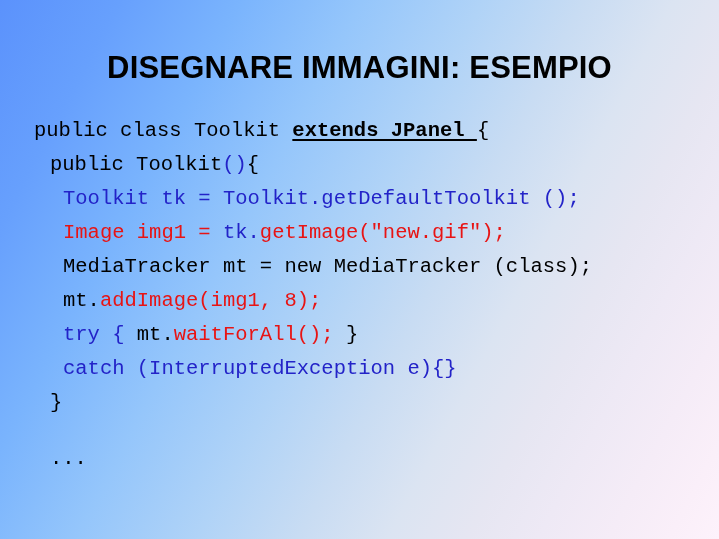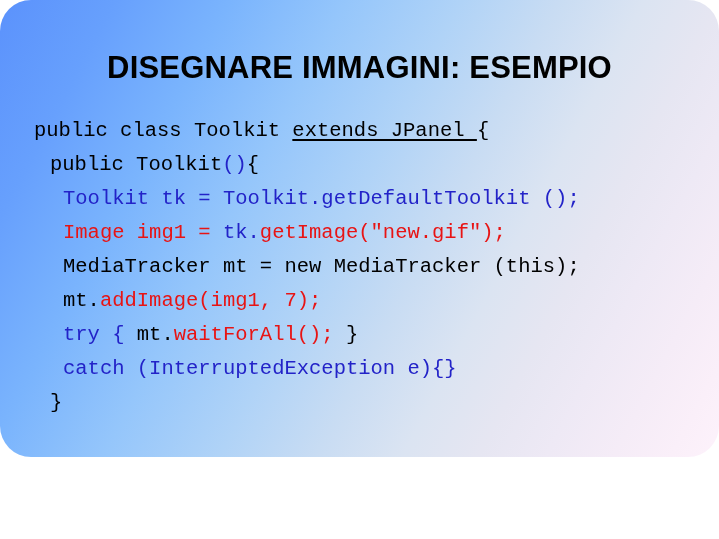--- a/index.html
+++ b/index.html
@@ -8,37 +8,36 @@
   }
   body {
     width: 719px;
     height: 539px;
     overflow: hidden;
     font-family: "Liberation Sans", sans-serif;
   }
   #slide {
     position: relative;
     width: 719px;
-    height: 457px;
+    height: 539px;
     background:
       linear-gradient(118deg,
         #5b92fc 0%,
         #67a0fd 12%,
         #7ab4fd 24%,
         #95c6fb 36%,
         #b0d3f7 48%,
         #c8dcf3 58%,
         #dbe4f2 67%,
         #e6e6f2 75%,
         #eee9f5 82%,
         #f5ecf7 89%,
         #faeff9 95%,
         #fdf2fb 100%);
     overflow: hidden;
-    border-radius: 31px;
   }
   #title {
     position: absolute;
     left: 0;
     top: 50px;
     width: 719px;
     text-align: center;
     font-family: "Liberation Sans", sans-serif;
     font-weight: bold;
     font-size: 31px;
@@ -60,37 +59,37 @@
     white-space: pre;
     height: 34px;
     line-height: 34px;
   }
   .line.indent1 { padding-left: 16px; }
   .line.indent2 { padding-left: 29px; }
   .line.blank { height: 22px; line-height: 22px; }
   .blue { color: #2323c8; }
   .red  { color: #e81414; margin-top: 8px; }
   .black { color: #000000; }
-  .uline { text-decoration: underline; text-underline-offset: 3px; }
+  .uline { text-decoration: underline; text-underline-offset: 3px; font-weight: bold; }
   .ital { font-style: italic; }
 </style>
 </head>
 <body>
 
 <div id="slide">
 
   <div id="title">DISEGNARE IMMAGINI: ESEMPIO</div>
 
   <div id="code">
       <div class="line"><span class="black">public class Toolkit </span><span class="black uline">extends JPanel </span><span class="black">{</span></div>
       <div class="line indent1"><span class="black">public Toolkit</span><span class="blue">()</span><span class="black">{</span></div>
       <div class="line indent2"><span class="blue">Toolkit tk = Toolkit.getDefaultToolkit ();</span></div>
       <div class="line indent2"><span class="red">Image img1 = </span><span class="blue">tk.</span><span class="red">getImage("new.gif");</span></div>
-      <div class="line indent2"><span class="black">MediaTracker mt = new MediaTracker (this);</span></div>
-      <div class="line indent2"><span class="black">mt.</span><span class="red">addImage(img1, 7);</span></div>
+      <div class="line indent2"><span class="black">MediaTracker mt = new MediaTracker (class);</span></div>
+      <div class="line indent2"><span class="black">mt.</span><span class="red">addImage(img1, 8);</span></div>
       <div class="line indent2"><span class="blue">try { </span><span class="black">mt.</span><span class="red">waitForAll();</span><span class="black"> }</span></div>
       <div class="line indent2"><span class="blue">catch (InterruptedException e){}</span></div>
       <div class="line indent1"><span class="black">}</span></div>
       <div class="line indent1 blank"></div>
       <div class="line indent1"><span class="black">...</span></div>
     </div>
 
 </div>
 
 </body></html>

